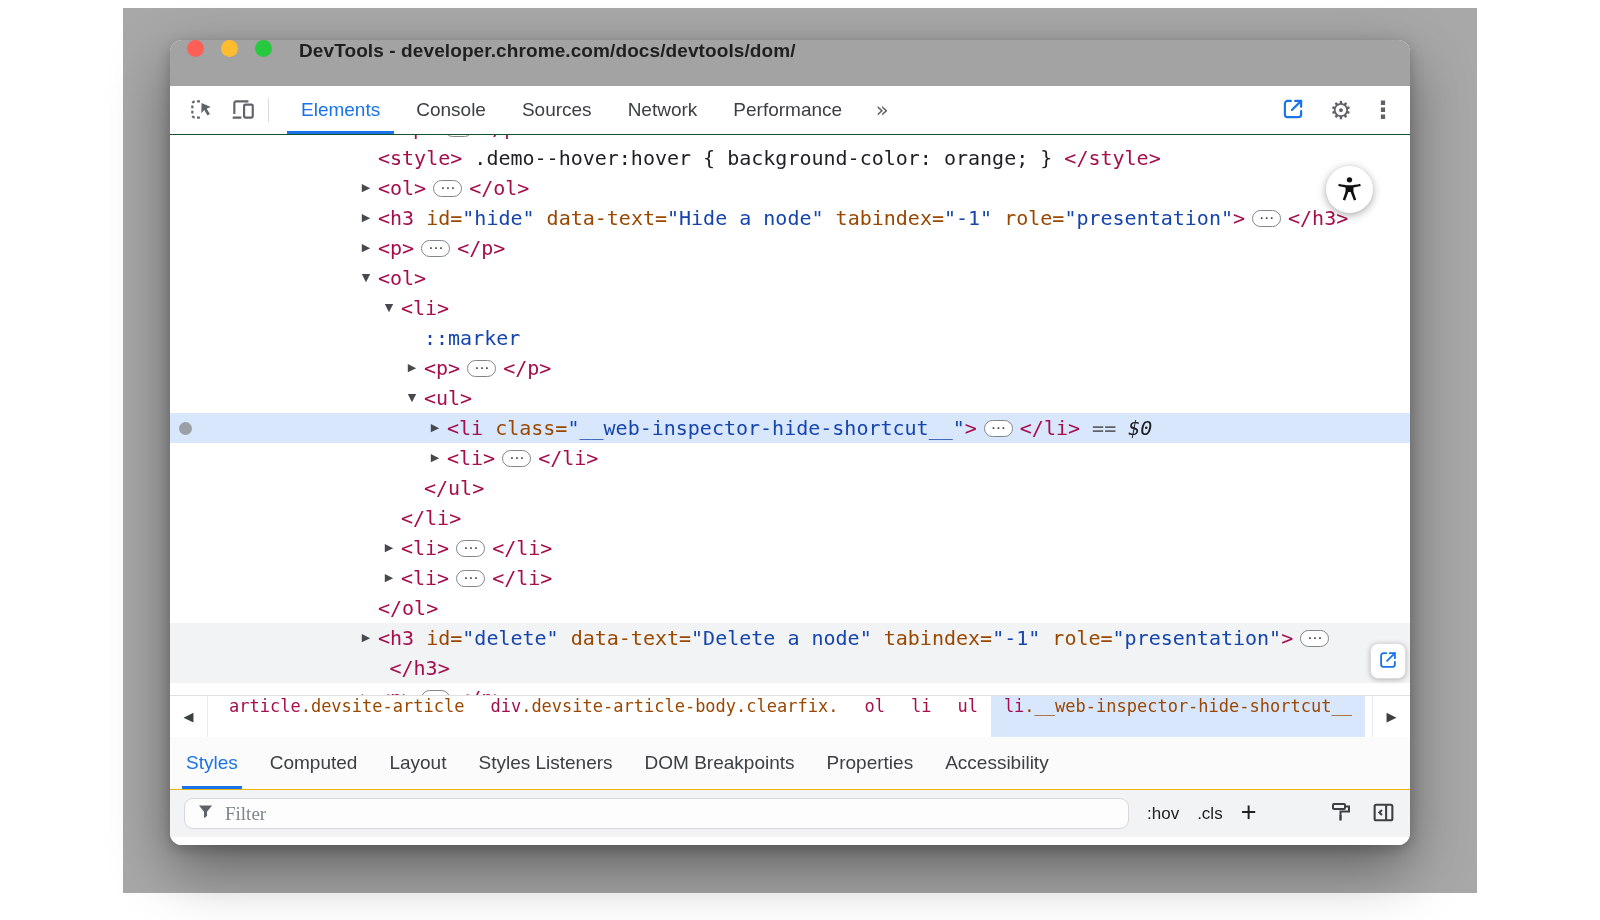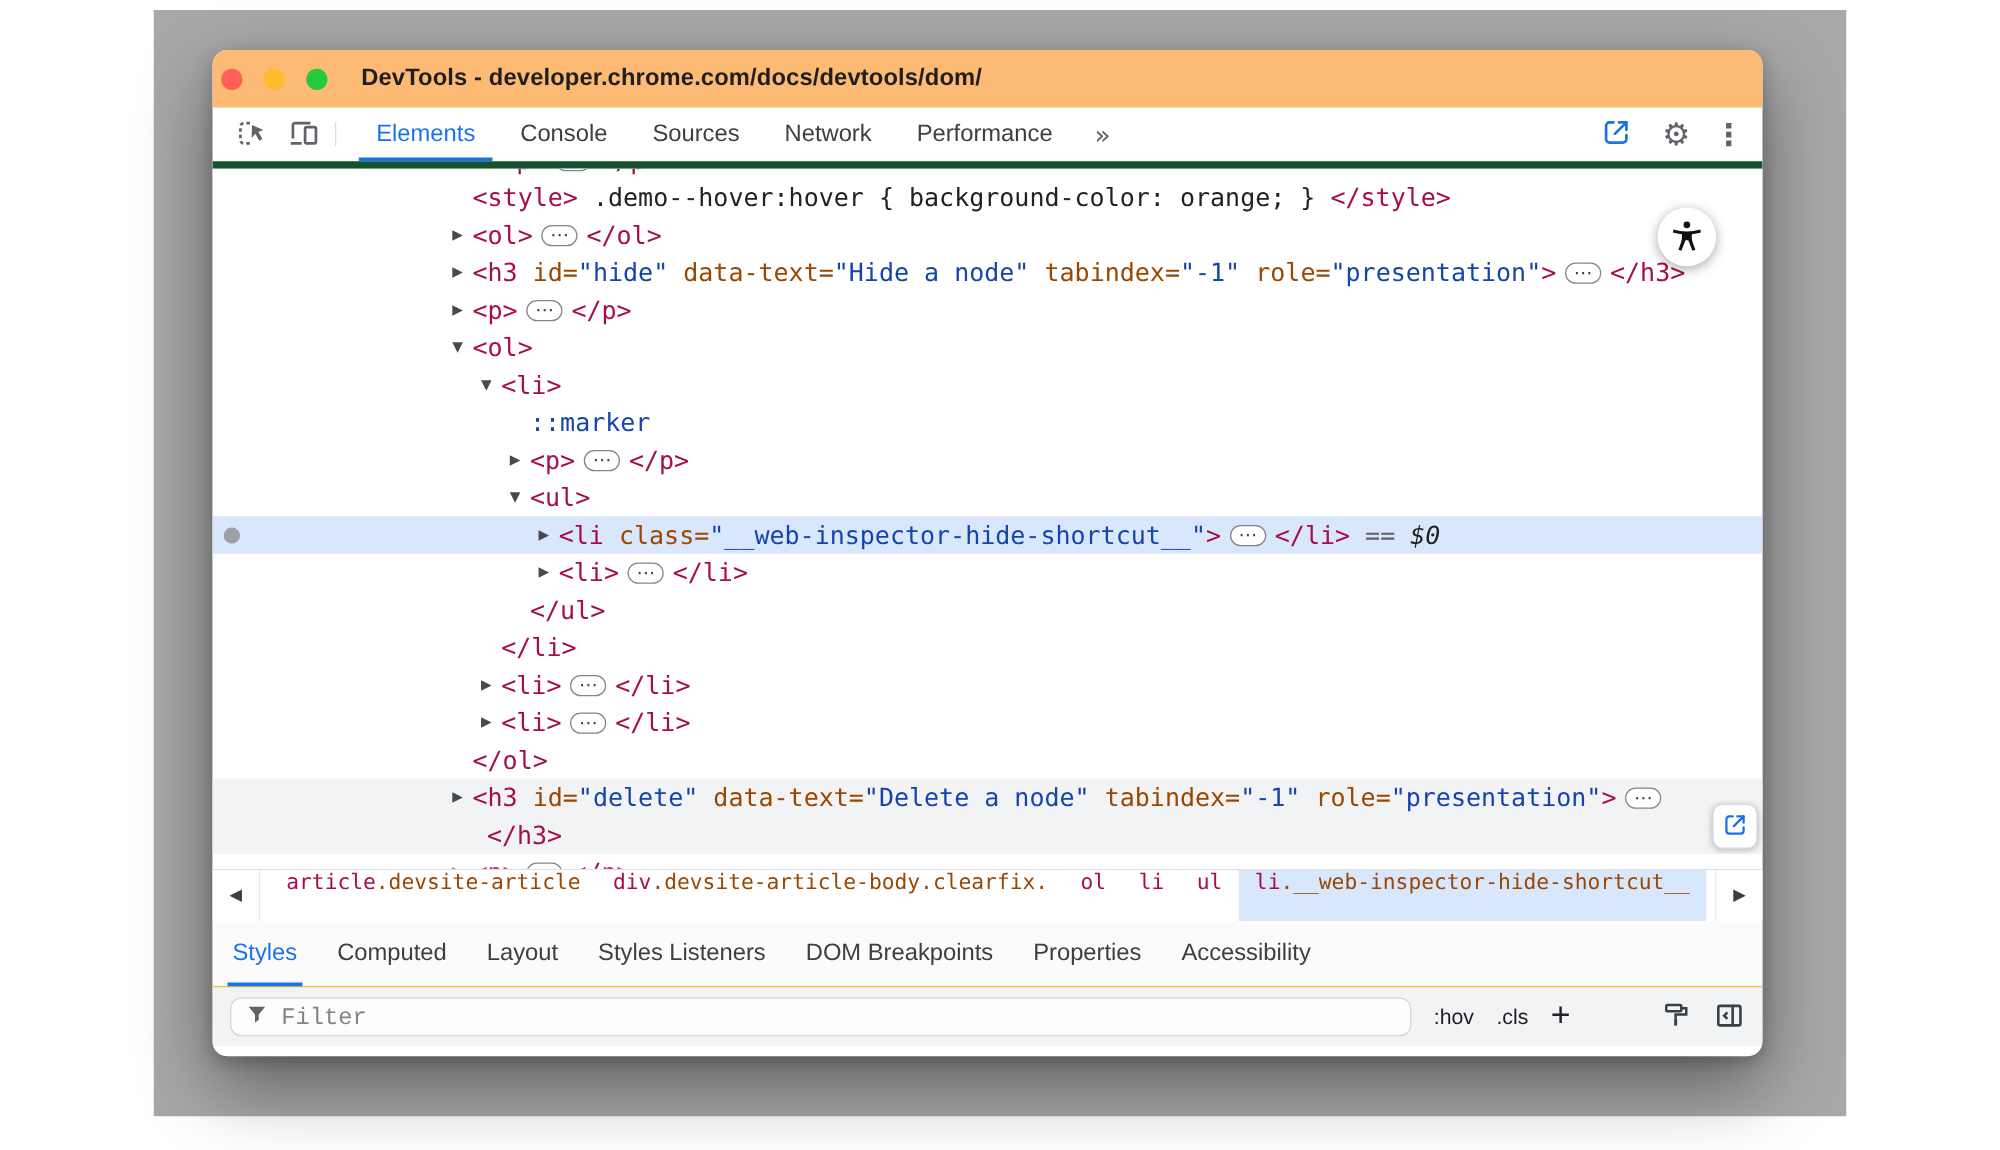--- a/index.html
+++ b/index.html
@@ -6,28 +6,28 @@
   html,body{width:1600px;height:920px;background:#fff;overflow:hidden}
   body{position:relative;font-family:"Liberation Sans",sans-serif;color:#202124}
 
   .stage{position:absolute;left:123px;top:8px;width:1354px;height:885px;background:#a8a8a8}
 
   .window{position:absolute;left:47px;top:32px;width:1240px;height:805px;background:#fff;
     border-radius:12px;overflow:hidden;display:flex;flex-direction:column;
     box-shadow:0 24px 60px rgba(0,0,0,.42),0 4px 14px rgba(0,0,0,.22)}
 
   
-  .titlebar{height:46px;flex:none;display:flex;align-items:center;padding-left:7px;background:#fdba74}
+  .titlebar{height:46px;flex:none;display:flex;align-items:flex-start;padding-left:17px;background:#a3a3a3}
   .lights{display:flex;gap:17px;align-items:center}
   .light{width:17px;height:17px;border-radius:50%;display:inline-block}
   .light.red{background:#ff5f57}.light.yellow{background:#febc2e}.light.green{background:#27c93f}
   .title{margin-left:27px;font-size:19px;font-weight:700;color:#1f1f1f;letter-spacing:.1px}
 
   
-  .toolbar{height:49px;flex:none;display:flex;align-items:stretch;border-bottom:6px solid #14532d;padding-left:10px}
+  .toolbar{height:49px;flex:none;display:flex;align-items:stretch;border-bottom:1px solid #14532d;padding-left:10px}
   .tool-icon{background:none;border:none;display:flex;align-items:center;justify-content:center;width:42px;cursor:pointer;color:#5f6368;font-family:"DejaVu Sans",sans-serif}
   .vdiv{width:1px;background:#dadce0;margin:12px 4px}
   .panel-tabs{display:flex;align-items:stretch;margin-left:10px}
   .ptab{display:flex;align-items:center;padding:0 18px;font-size:19px;color:#3c4043;cursor:pointer;position:relative}
   .ptab.active{color:#1a73e8}
   .ptab.active::after{content:"";position:absolute;left:4px;right:4px;bottom:0;height:3px;background:#1a73e8}
   .overflow{font-size:21px;width:36px;margin-left:4px}
   .toolbar-right{margin-left:auto;display:flex;align-items:center;padding-right:12px;gap:6px}
   .gear{font-size:25px}
   .kebab{font-size:24px;font-weight:700;width:30px}
@@ -64,21 +64,21 @@
   
   .styles-tabs{height:53px;flex:none;display:flex;align-items:stretch;background:#fbfbfc;border-bottom:1px solid #eab308}
   .stab{display:flex;align-items:center;padding:0 16px;font-size:19px;color:#3c4043;position:relative;cursor:pointer;white-space:nowrap}
   .stab.active{color:#1a73e8}
   .stab.active::after{content:"";position:absolute;left:12px;right:12px;bottom:0;height:3px;background:#1a73e8}
 
   
   .filterbar{height:47px;flex:none;background:#f1f3f4;display:flex;align-items:center;padding:0 14px;gap:18px}
   .filter-input{flex:none;width:945px;height:31px;background:#fdfdfe;border:1px solid #d4d7db;border-radius:9px;
     display:flex;align-items:center;padding:0 10px;gap:9px;cursor:text}
-  .filter-input input{border:none;outline:none;background:transparent;font-size:19px;color:#202124;width:100%;font-family:Liberation Mono, monospace}
+  .filter-input input{border:none;outline:none;background:transparent;font-size:19px;color:#202124;width:100%;font-family:Liberation Serif, serif}
   .filter-input input::placeholder{color:#80868b}
   .ftxt{font-size:17px;color:#202124;cursor:pointer;font-family:"Liberation Sans",sans-serif}
   .fplus{font-size:27px;line-height:1;color:#202124;cursor:pointer;background:none;border:none;margin-top:-3px}
   .fspacer{flex:1}
   .fbtn{background:none;border:none;cursor:pointer;display:flex;align-items:center;color:#3c4043}
   .bottom-pad{height:8px;background:#fff;flex:none}
 
   
   .a11y-fab{position:absolute;left:1203px;top:158px;width:47px;height:47px;border-radius:50%;background:#fff;border:none;
     box-shadow:0 2px 9px rgba(0,0,0,.35);display:flex;align-items:center;justify-content:center;cursor:pointer;z-index:5}

